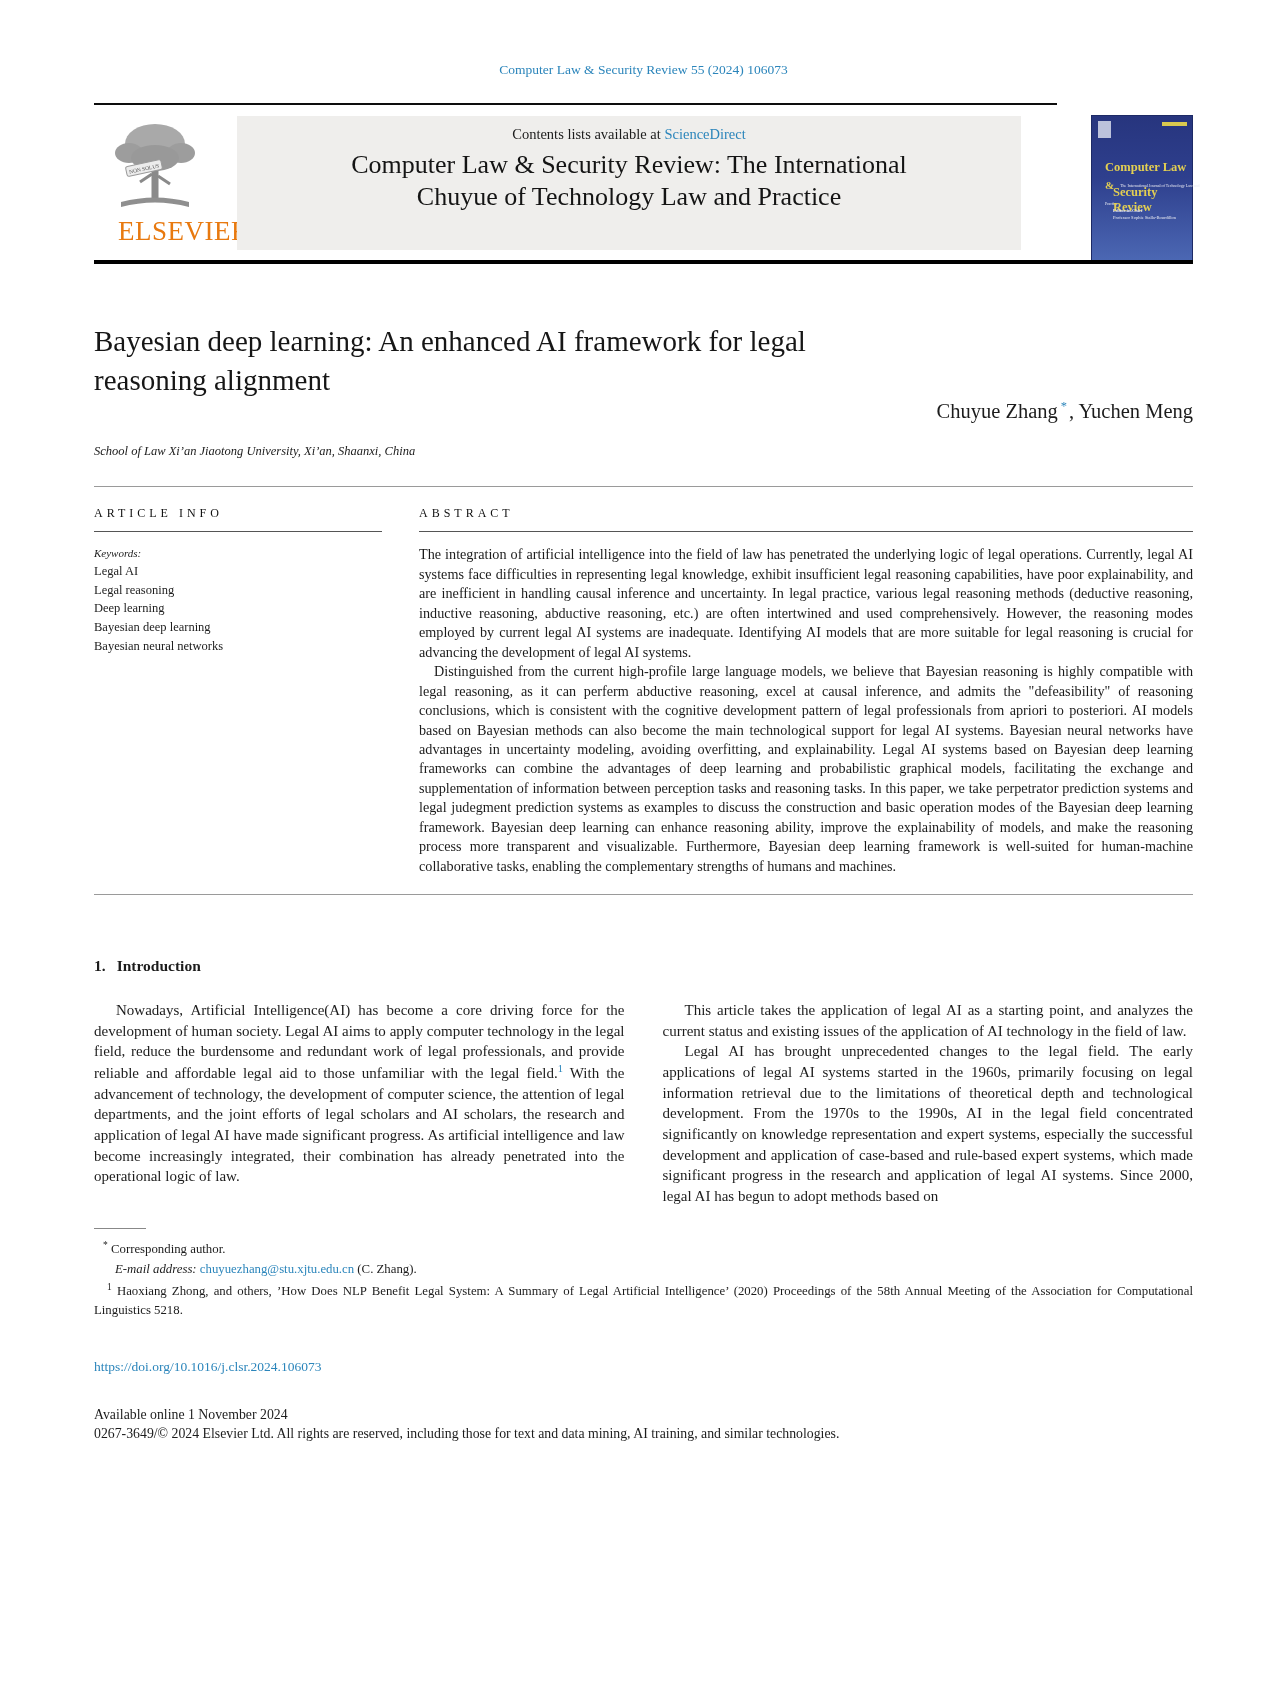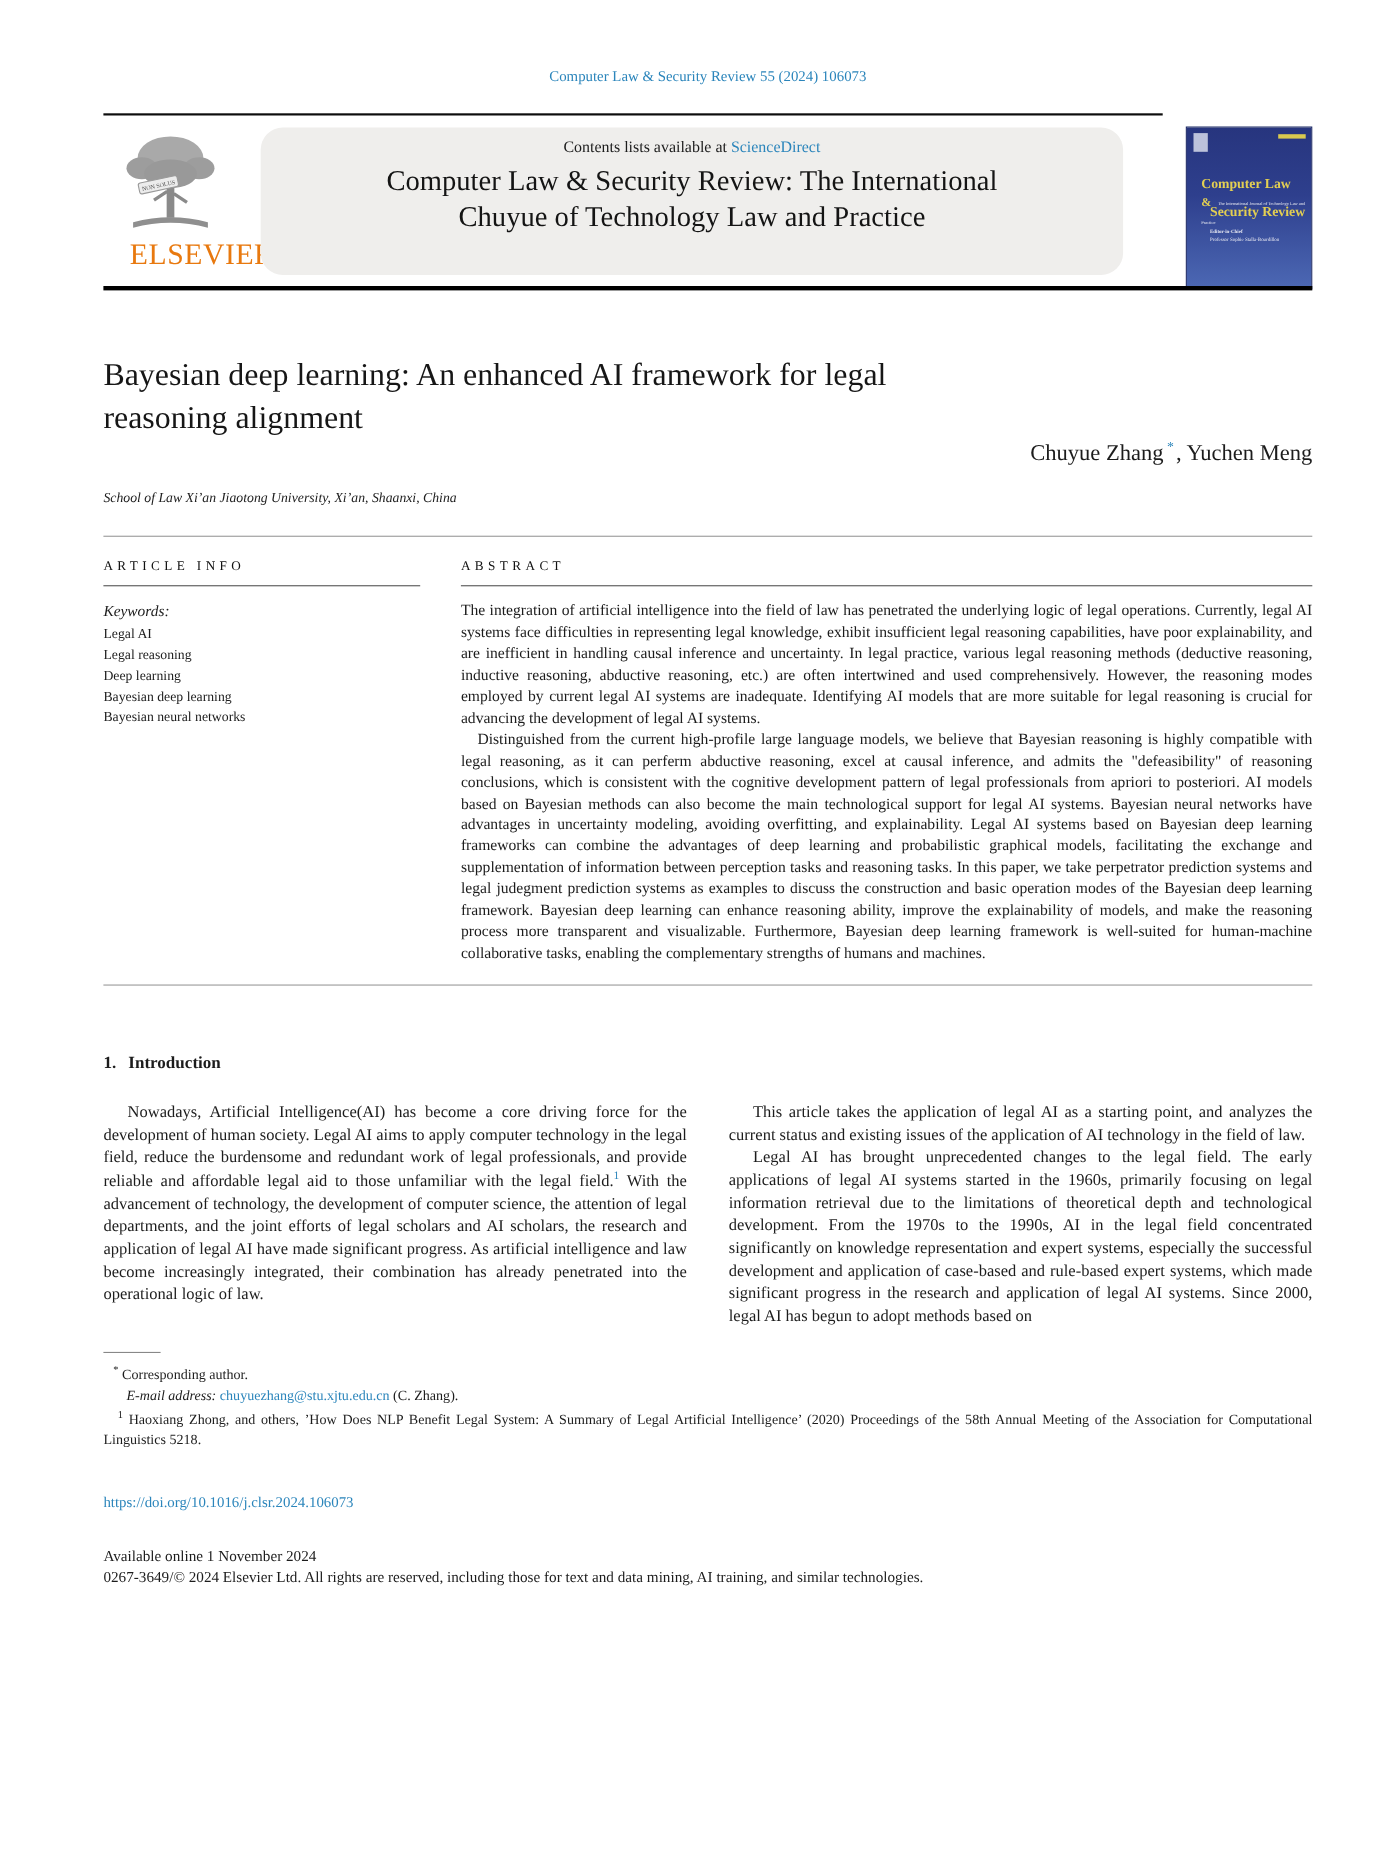--- a/index.html
+++ b/index.html
@@ -15,27 +15,27 @@
   
   .citation { text-align:center; font-size:13.5px; color:var(--link-blue,#2b85bb); }
 
   
   .masthead { position:relative; height:161px; margin-top:25px; }
   .mh-rule-top { position:absolute; top:0; left:0; width:963px; height:2px; background:#0d0d0d; }
   .mh-rule-bottom { position:absolute; bottom:0; left:0; width:100%; height:4px; background:#000; }
   .mh-logo { position:absolute; top:16px; left:0; width:122px; text-align:center; }
   .mh-logo svg { width:100px; height:96px; display:block; margin:0 auto; }
   .elsevier-word { color:var(--elsevier-orange,#e8790f); font-size:27px; font-weight:400; letter-spacing:0.5px; margin-top:1px;margin-left:24px; }
-  .mh-box { position:absolute; left:143px; top:13px; width:784px; height:134px; background:var(--masthead-gray,#efeeec); text-align:center; box-sizing:border-box; padding-top:10px;border-radius:20px; }
+  .mh-box { position:absolute; left:143px; top:13px; width:784px; height:134px; background:var(--masthead-gray,#efeeec); text-align:center; box-sizing:border-box; padding-top:10px; }
   .mh-contents { font-size:14.5px; }
   .mh-title { font-size:26px; line-height:1.24; margin-top:6px; color:#141414; }
   .mh-home { font-size:14.5px; margin-top:8px; }
 
   
-  .mh-cover { position:absolute; right:0; top:12px; width:115px; height:148px;
+  .mh-cover { position:absolute; right:0; top:12px; width:102px; height:148px;
     background:linear-gradient(180deg,#27357e 0%, #2e3f8d 42%, #4c68b4 100%);
     border:1px solid #1d2a66; box-sizing:border-box; cursor:pointer; }
   .cover-minilogo { position:absolute; top:5px; left:6px; width:13px; height:17px; background:#ccd2e4; opacity:.9; }
   .cover-issn { position:absolute; top:6px; right:5px; width:25px; height:4px; background:#d9c94f; }
   .cover-t1 { position:absolute; top:44px; left:13px; color:var(--cover-yellow,#e3cf52); font-size:12.5px; font-weight:700; }
   .cover-mid { position:absolute; top:59px; left:13px; width:108px; text-align:left; }
   .cover-amp { color:var(--cover-yellow,#e3cf52); font-size:11px; font-weight:700; vertical-align:middle; }
   .cover-sub { color:#e9eaf2; font-size:4px; margin-left:2px; vertical-align:middle; }
   .cover-t2 { position:absolute; top:69px; left:21px; color:var(--cover-yellow,#e3cf52); font-size:12.5px; font-weight:700; }
   .cover-ed { position:absolute; top:92px; left:21px; color:#e9eaf2; font-size:4.5px; font-weight:700; }
@@ -47,21 +47,21 @@
   .auth-mark { color:var(--link-blue,#2b85bb); font-size:12.5px; vertical-align:super; margin:0 2px 0 3px; cursor:pointer; }
   .affil { margin-top:21px; font-style:italic; font-size:12.5px; color:#202020; }
   .rule-full { height:1px; background:#9a9a9a; margin-top:27px; }
 
   
   .ia { display:flex; }
   .ia-left { flex:0 0 288px; }
   .ia-right { flex:1; margin-left:37px; }
   .ia-head { margin-top:19px; font-size:12px; letter-spacing:4px; color:#111; }
   .ia-rule { height:1.5px; background:#555; margin:10px 0 13px 0; }
-  .kw-label { font-style:italic; font-size:14px; line-height:1.5; }
+  .kw-label { font-style:italic; font-size:11px; line-height:1.5; }
   .kw { font-size:12.5px; line-height:1.5; }
   .abs-p { margin:0; font-size:14.2px; line-height:1.37; text-align:justify; color:#1b1b1b; }
   .abs-p.indent { text-indent:15px; }
   .rule-after { margin-top:18px; }
 
   
   .sec-head { margin:62px 0 0 0; font-size:15.5px; font-weight:700; }
   .sec-num { margin-right:11px; }
   .cols { display:flex; margin-top:25px; }
   .col { width:540px; font-size:15px; line-height:1.375; text-align:justify; }

